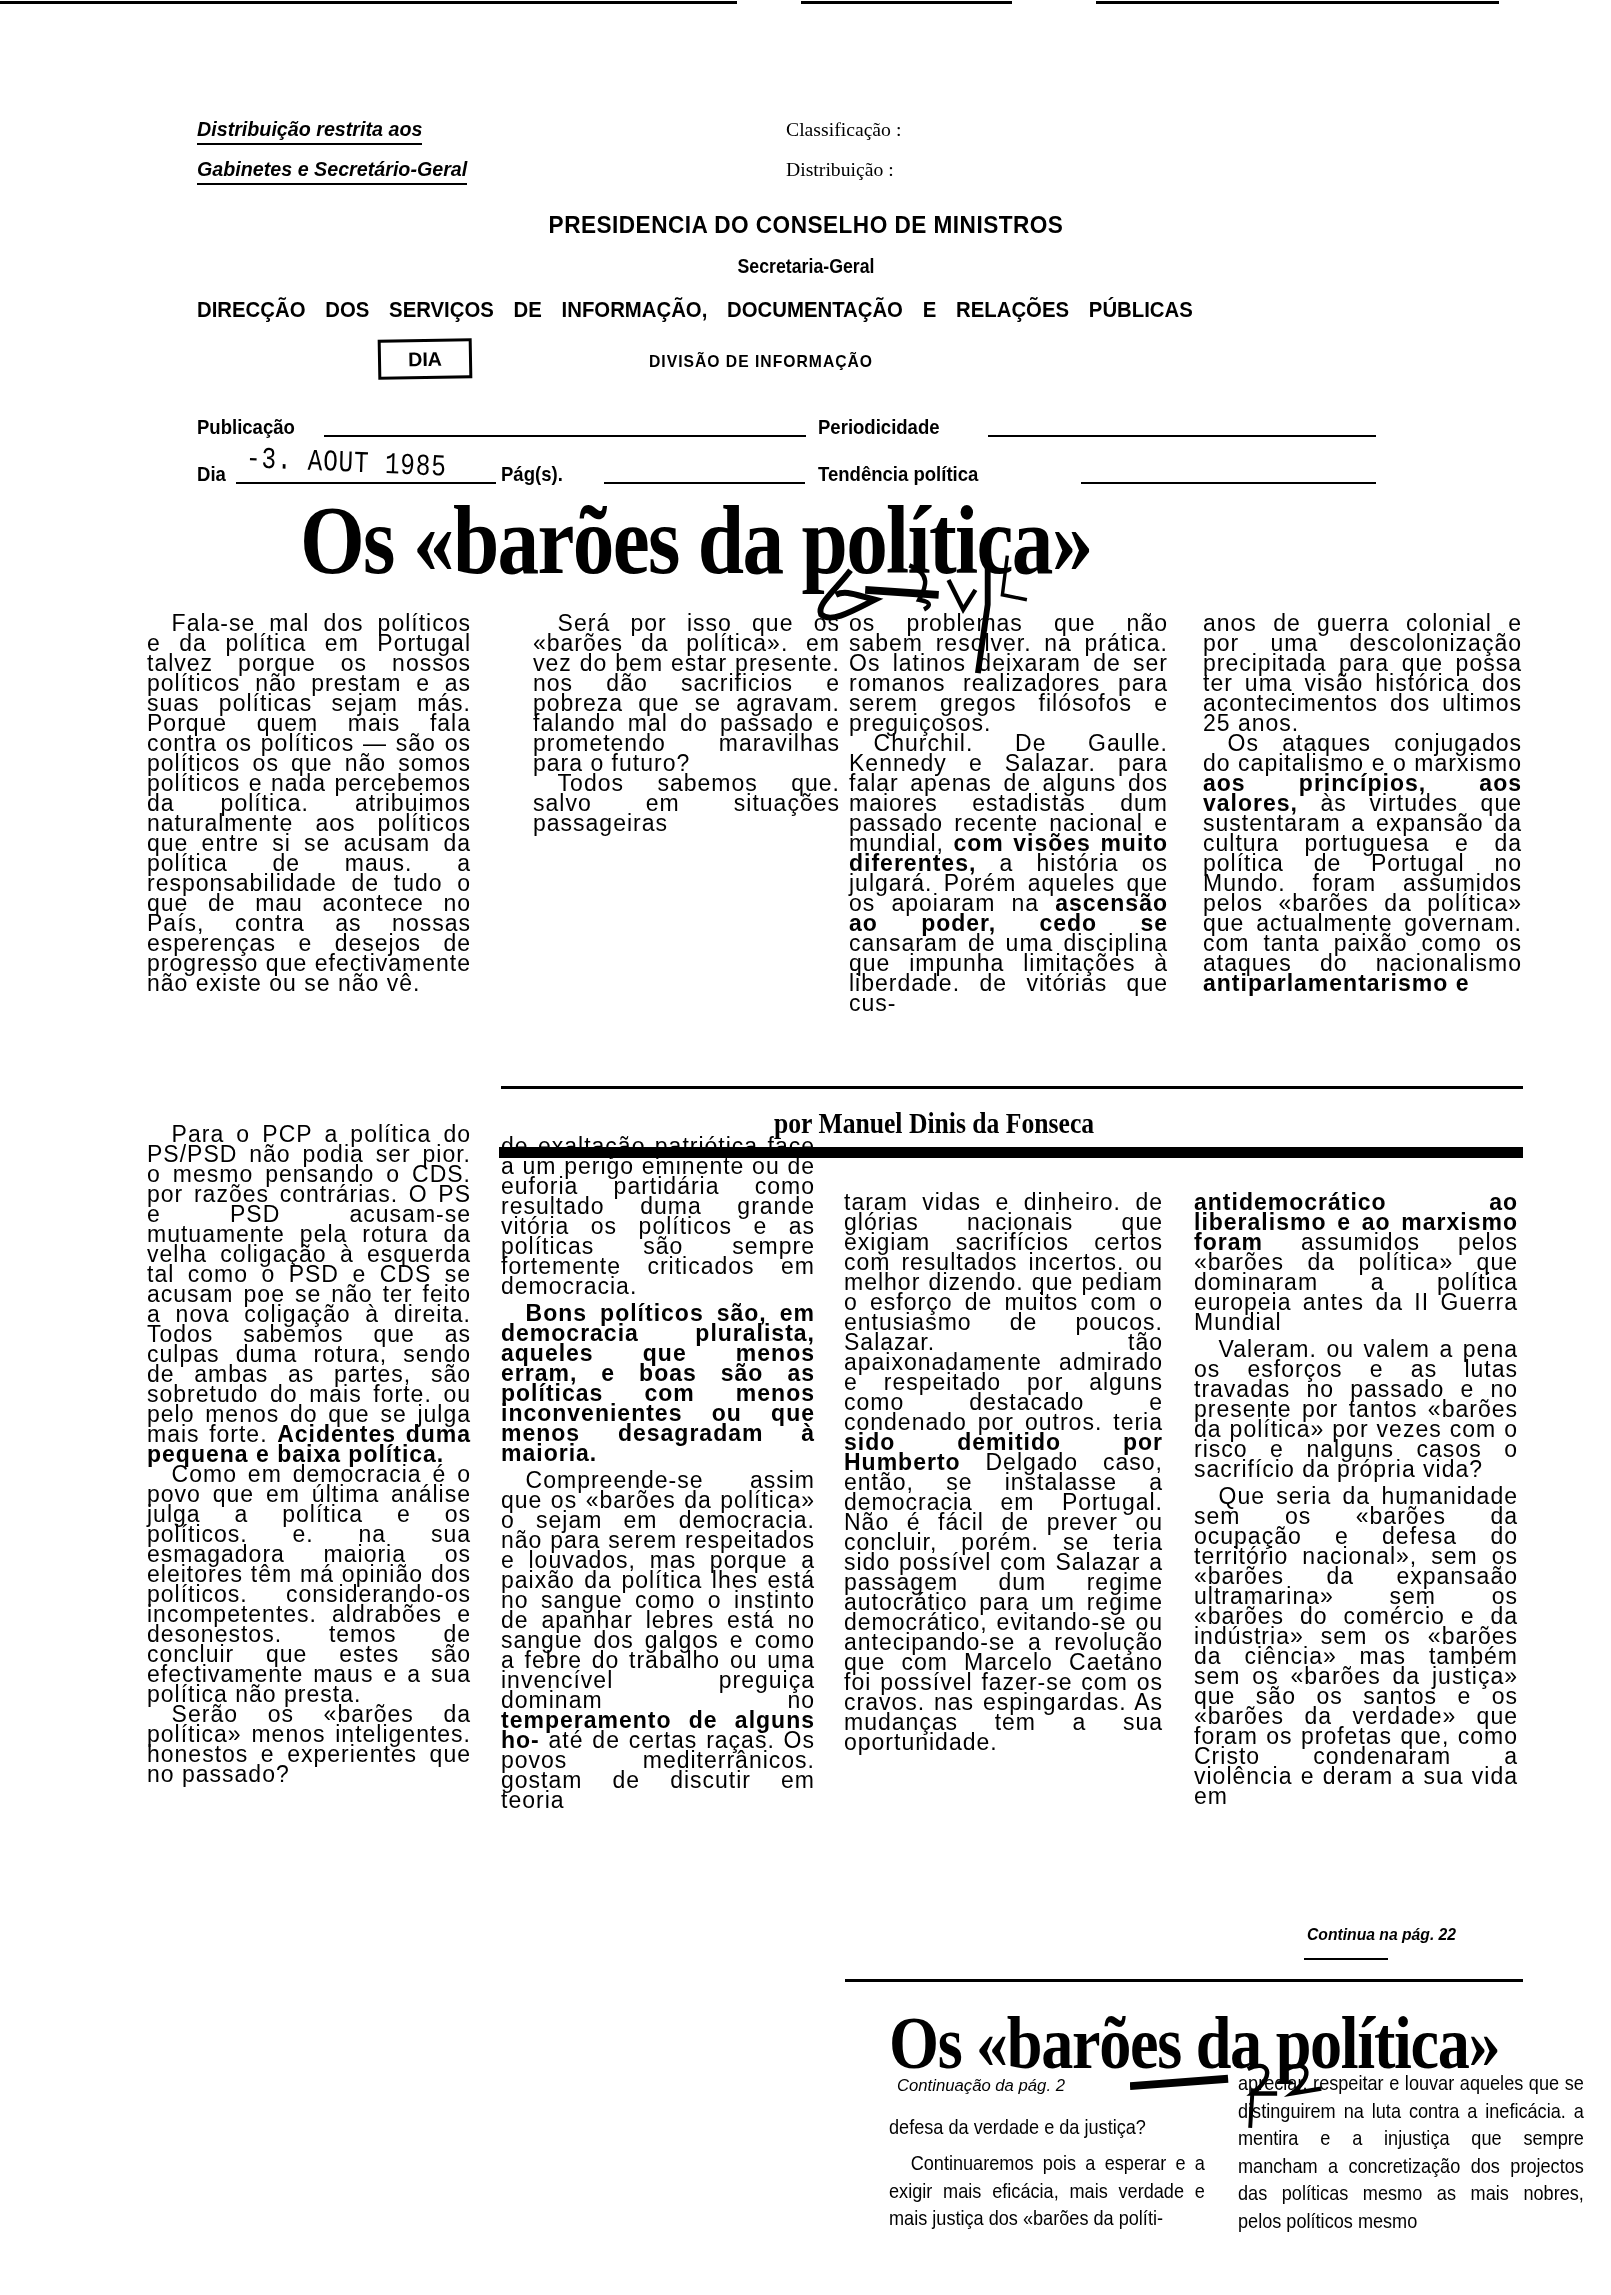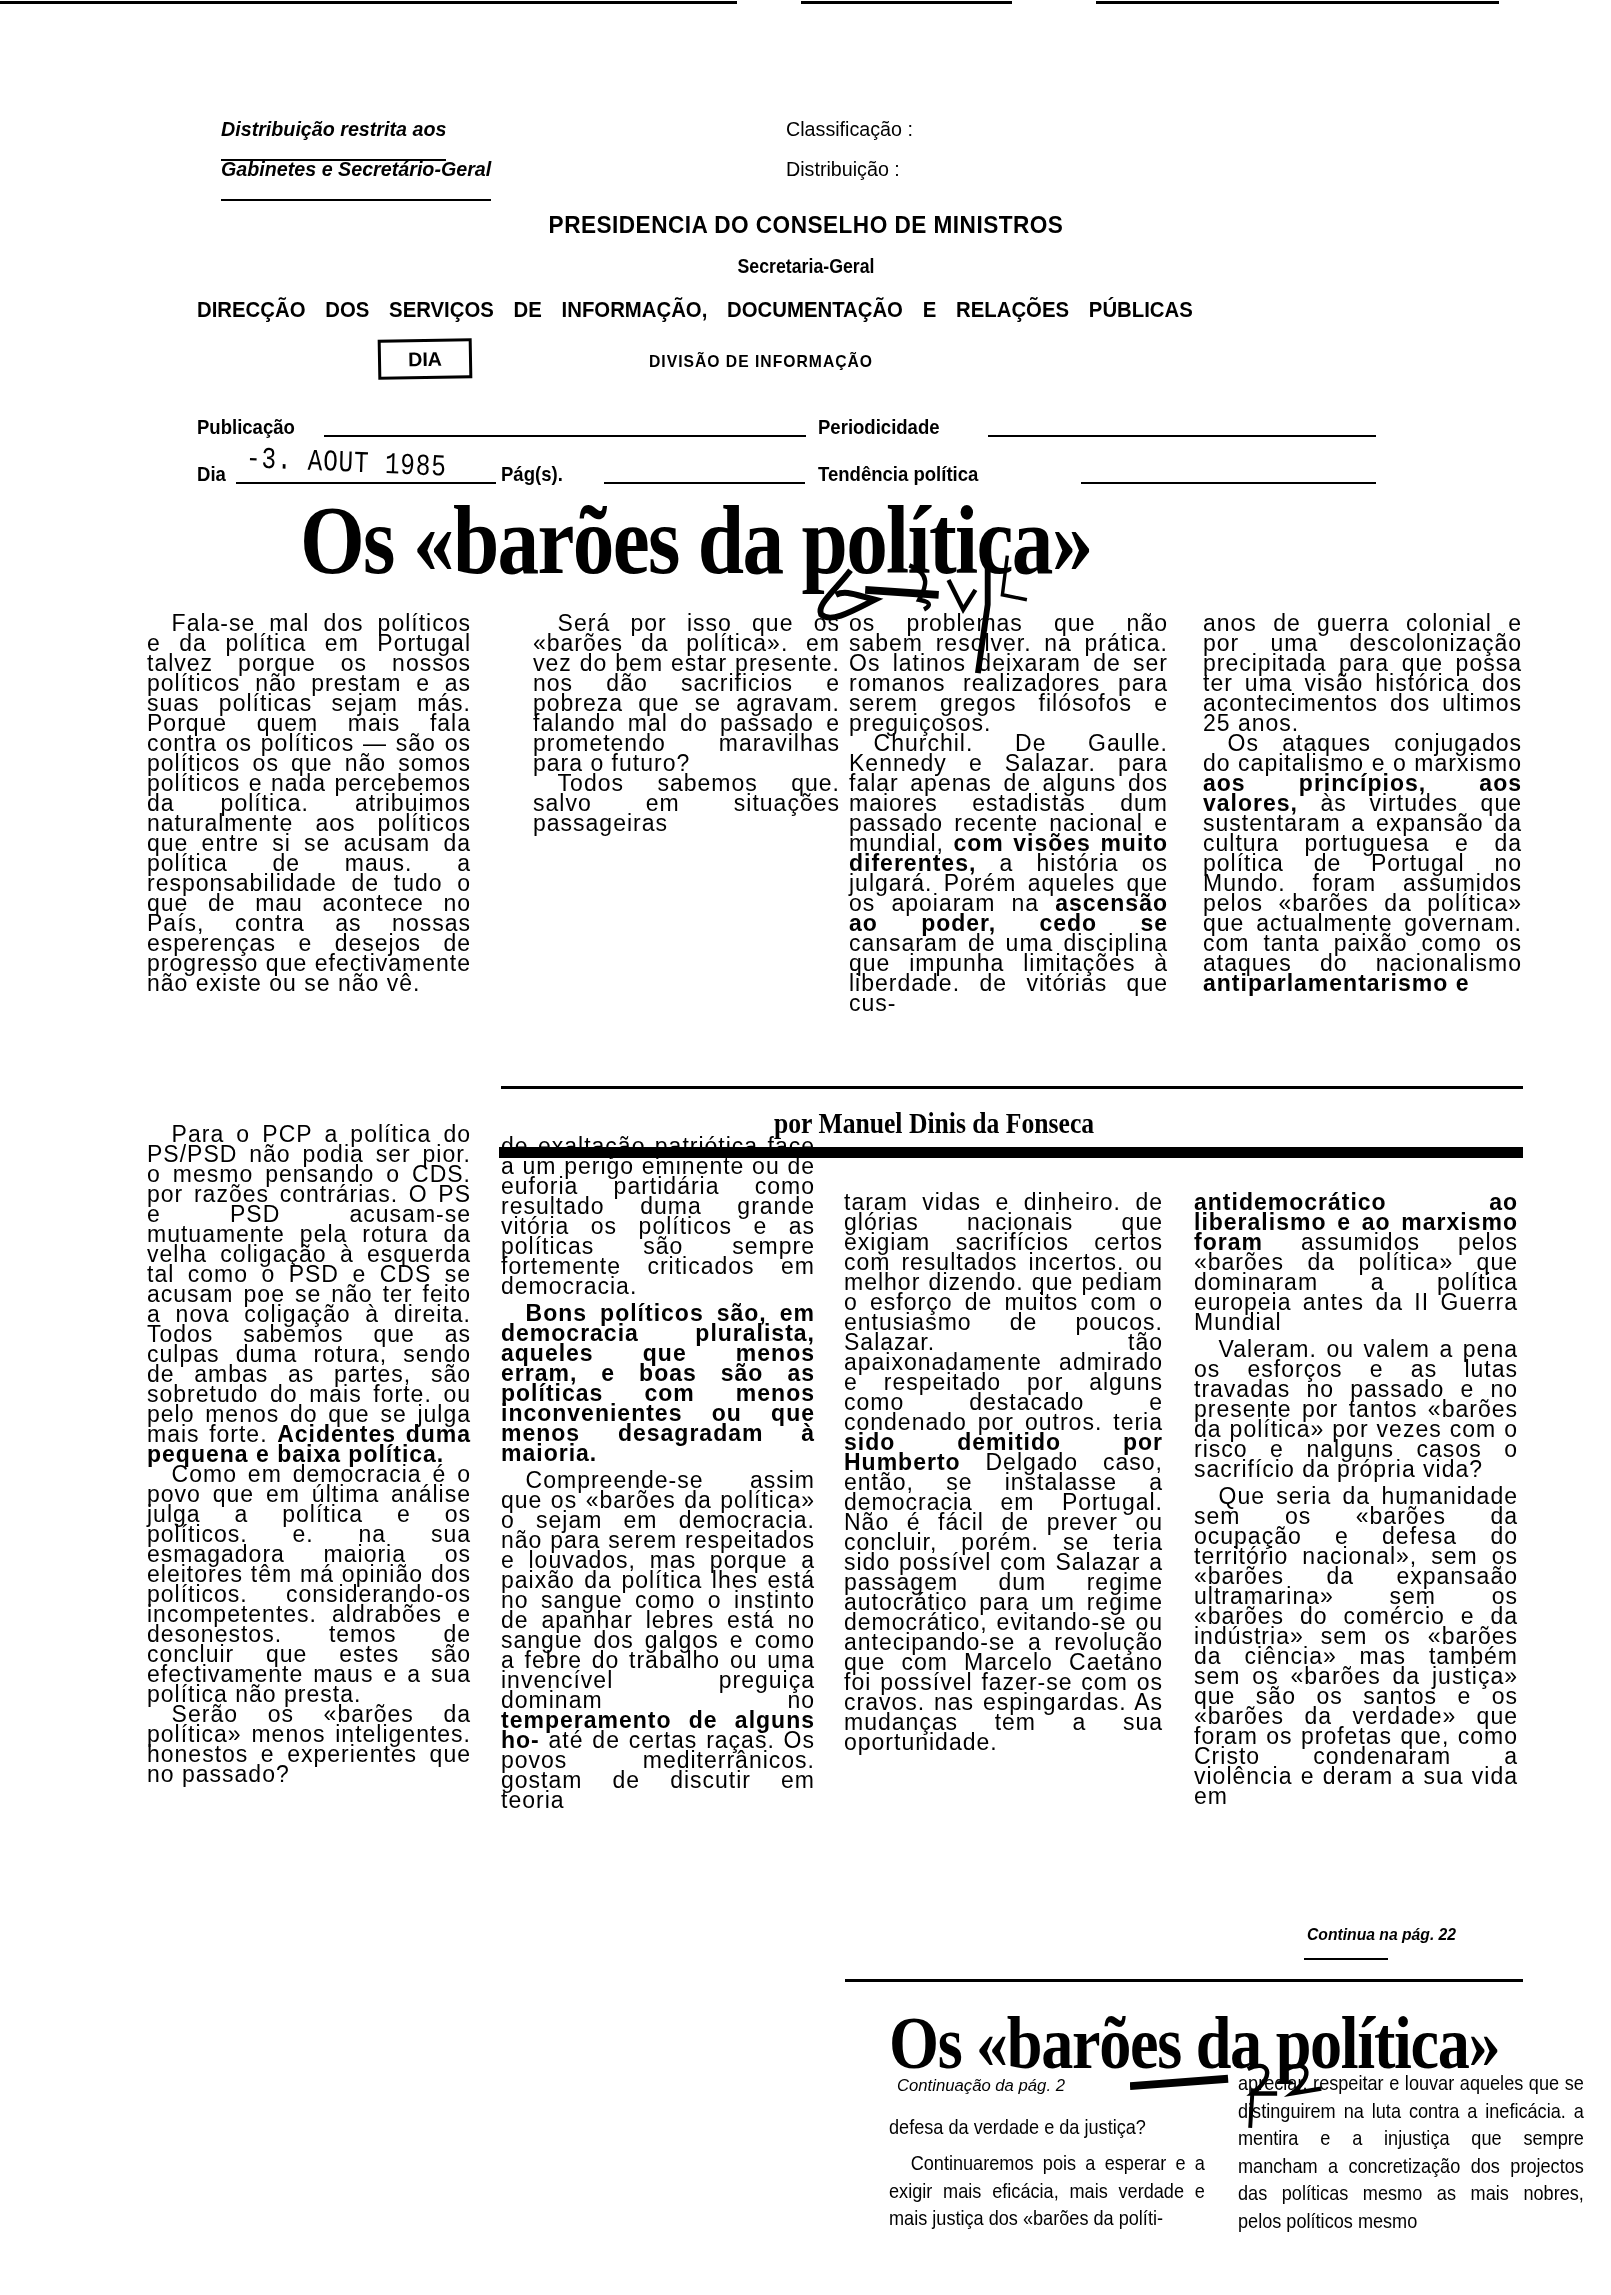--- a/index.html
+++ b/index.html
@@ -1,22 +1,22 @@
 <!DOCTYPE html>
 <html style="font-size:7.9px"><head>
 <meta charset="utf-8">
 <style>
   html, body { margin: 0; padding: 0; background: #ffffff; }
   body { width: 1612px; height: 2295px; position: relative; overflow: hidden; color: #000; font-family: "Liberation Sans", sans-serif; }
   .abs { position: absolute; }
   .topedge { position: absolute; top: 0; left: 0; width: 1612px; height: 5.9px; }
   .topedge span { position: absolute; top: 1px; height: 2.5px; background: #000; }
   .hdr-it { font-style: italic; font-weight: bold; font-size: 19.7px; letter-spacing: 0; }
-  .hdr-it.u { border-bottom: 2.5px solid #000; padding-bottom: 18px; display: inline-block; margin-left: 24px; }
-  .hdr-lbl { font-size: 19.7px; font-family: Liberation Sans, sans-serif; }
+  .hdr-it.u { border-bottom: 2.5px solid #000; padding-bottom: 2px; display: inline-block; }
+  .hdr-lbl { font-size: 19.7px; font-family: Liberation Serif, serif; }
   .ministry { font-size: 24.6px; font-weight: bold; letter-spacing: 0.5px; transform: scaleX(0.92); transform-origin: center; }
   .sg { font-size: 19.7px; font-weight: bold; transform: scaleX(0.9); }
   .dir { font-size: 22.6px; font-weight: bold; word-spacing: 15.7px; transform: scaleX(0.9); transform-origin: left; white-space: nowrap; }
   .div-info { font-size: 15.7px; font-weight: bold; letter-spacing: 1px; }
   .stamp { border: 3.9px solid #000; width: 88px; height: 34px; transform: rotate(-1deg); display: flex; align-items: center; justify-content: center; font-size: 19.7px; font-weight: bold; }
   .field-line { border-bottom: 2px solid #000; }
   .field-lbl { font-size: 20.6px; font-weight: bold; transform: scaleX(0.9); transform-origin: left; }
   .date-stamp { font-family: "Liberation Mono", monospace; font-size: 30.5px; letter-spacing: 1px; transform: scaleX(0.8) rotate(2deg); transform-origin: left; }
   .headline { font-family: "Liberation Serif", serif; font-weight: bold; font-size: 98px; letter-spacing: -2px; white-space: nowrap; line-height: 1; transform: scaleX(0.85); transform-origin: left; }
   .col { position: absolute; font-size: 23px; line-height: 20px; text-align: justify; hyphens: manual; letter-spacing: 1px; margin-top: 28px; }

